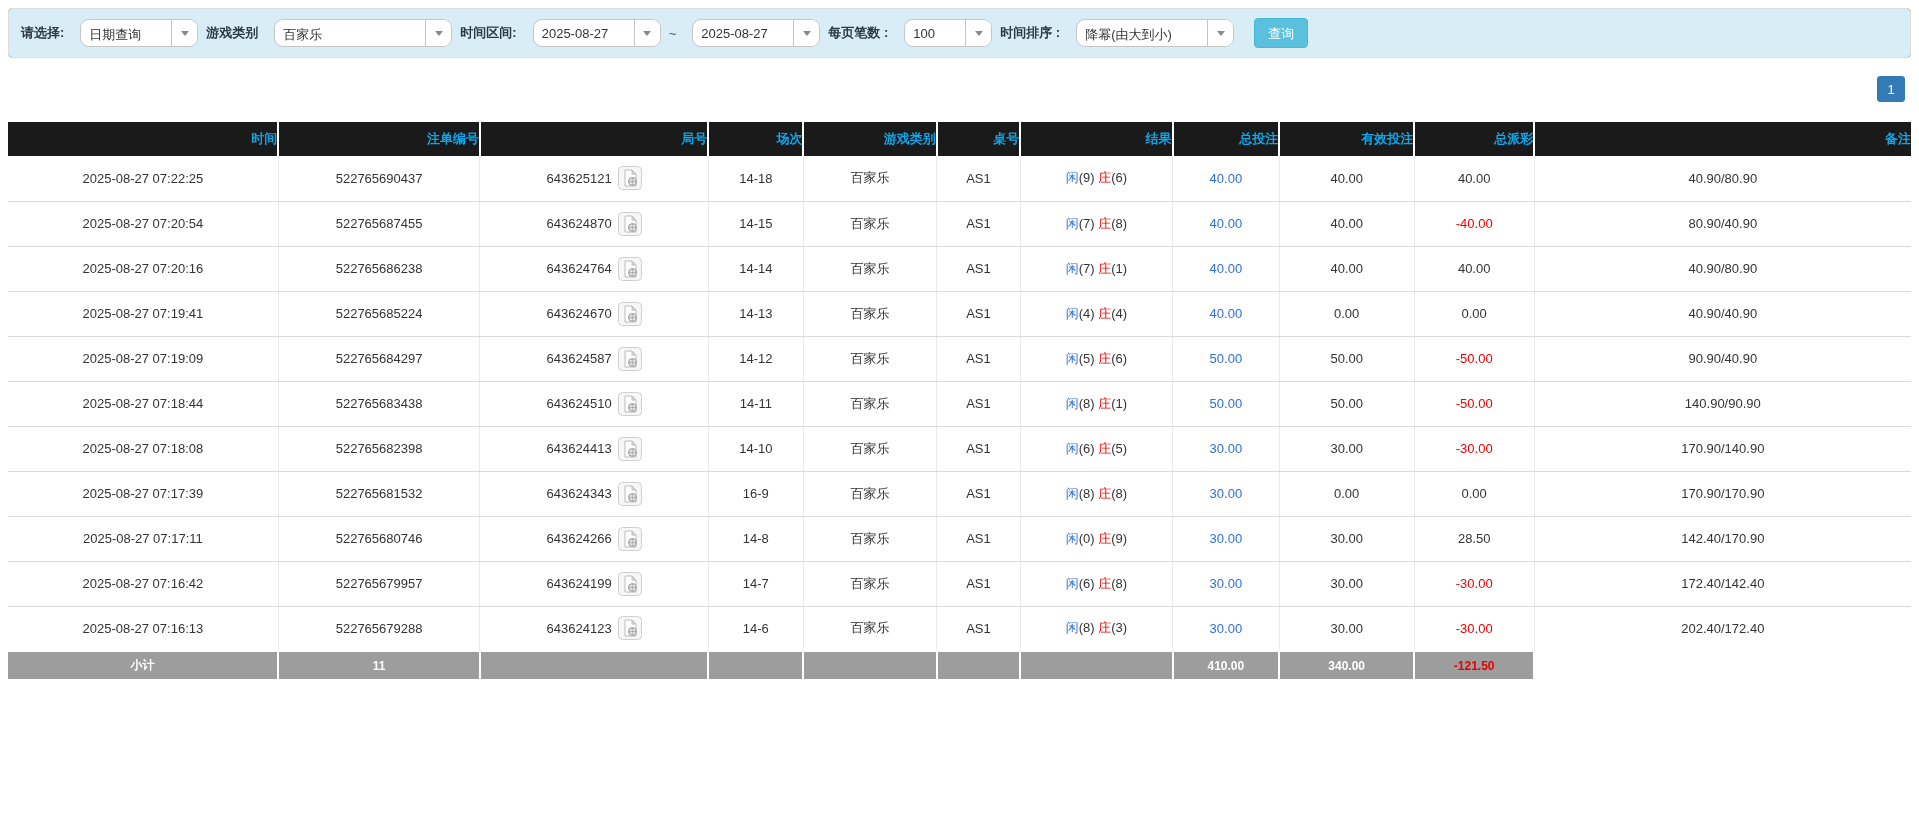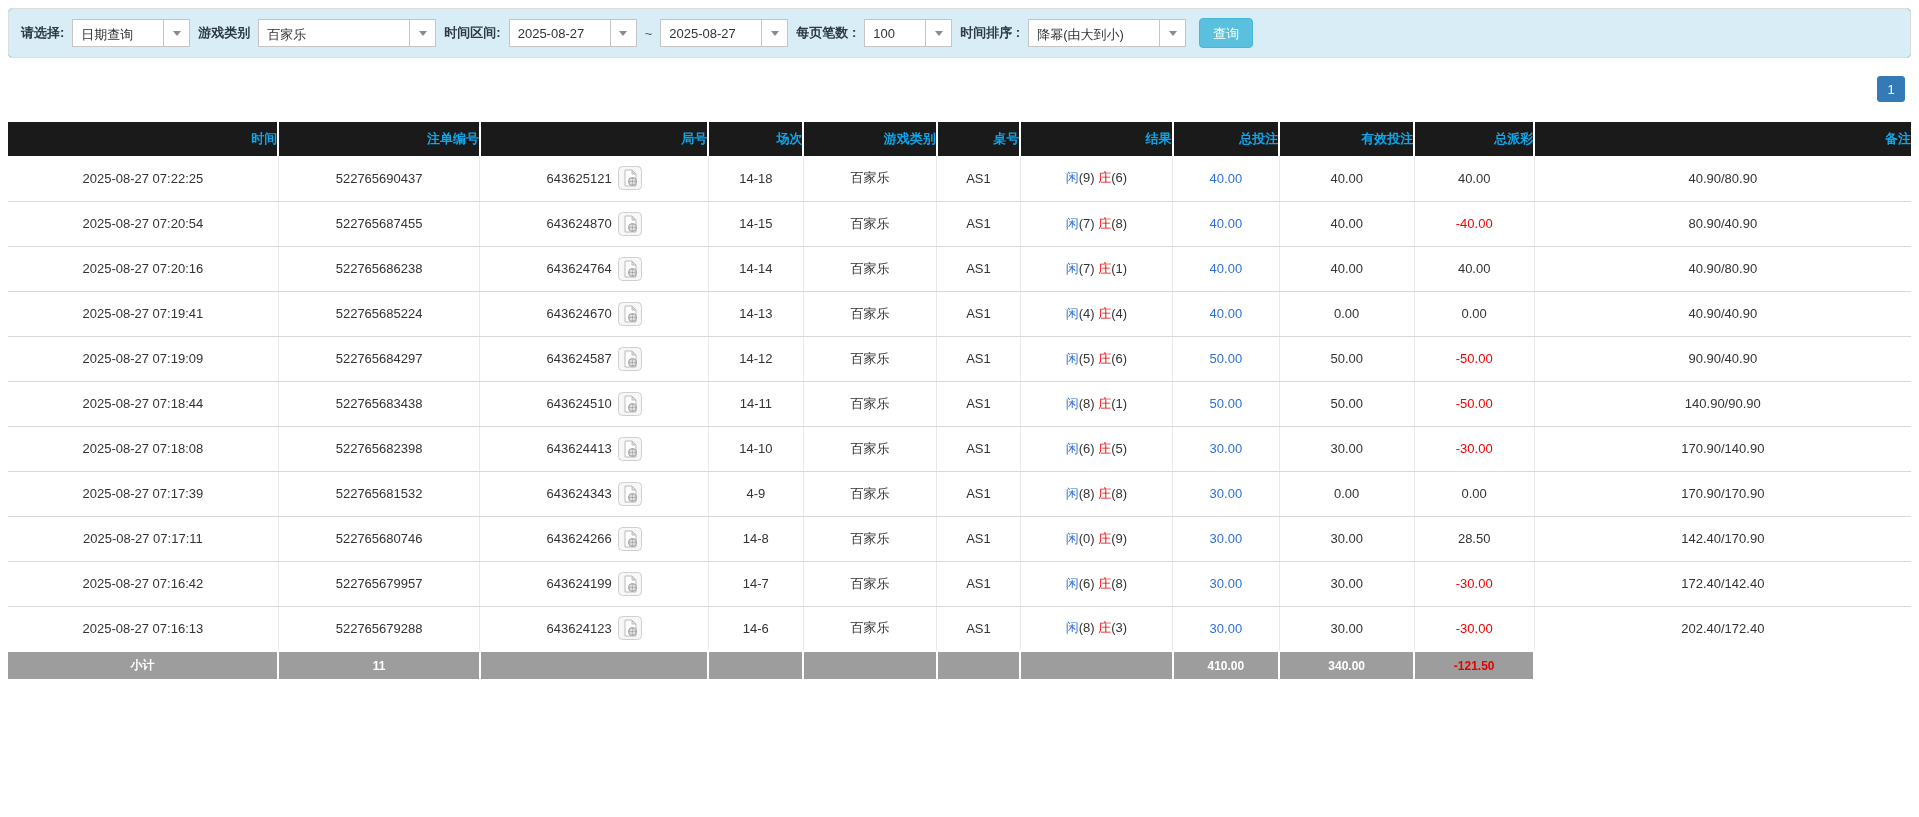--- a/index.html
+++ b/index.html
@@ -13,29 +13,29 @@
 
   .page-title { font-size: 20px; font-weight: 400; color:#333; margin: 2px 0 10px 19px; }
 
   
   .filter-panel { border:1px solid #ddd; border-radius:4px; background:#0f766e; }
   .filter-bar {
     background:#d9edf7; border-radius:3px; padding:10px 12px;
     display:flex; align-items:center; gap:8px; height:48px;
   }
   .f-label { font-size:13px; font-weight:bold; color:#2b3a45; white-space:nowrap; }
-  .combo { display:flex; align-items:stretch; background:#fff; border:1px solid #c5c5c5; border-radius:0; height:28px; overflow:hidden; }
+  .combo { display:flex; align-items:stretch; background:#fff; border:1px solid #c5c5c5; border-radius:9px; height:28px; overflow:hidden;margin-left:8px; }
   .combo .combo-text { font-size:13px; color:#333; padding:6px 8px 0 8px; white-space:nowrap; flex:1 1 auto; }
   .combo .combo-btn { width:26px; border-left:1px solid #c5c5c5; background:#fff; display:flex; align-items:center; justify-content:center; cursor:pointer; }
   .caret { width:0; height:0; border-left:4px solid transparent; border-right:4px solid transparent; border-top:5px solid #8a8a8a; }
   .w-select { width:118px; } .w-game { width:178px; } .w-date { width:128px; } .w-size { width:88px; } .w-sort { width:158px; }
   .tilde { font-size:13px; color:#555; }
   .search-btn {
     background:#5bc0de; border:1px solid #46b8da; color:#fff; font-size:13px;
-    border-radius:4px; padding:6px 13px; height:30px; cursor:pointer; margin-left:5px;
+    border-radius:4px; padding:6px 13px; height:30px; cursor:pointer; margin-left:12px;
   }
 
   
   .summary-bar {
     margin-top:9px; background:#dff0d8; border:1px solid #dff0d8; border-radius:4px;
     padding:12px 15px; display:flex; justify-content:space-between; align-items:center;
   }
   .summary-left { color:#3d8b3d; font-size:13px; }
   .summary-right { color:#ff0000; font-size:13px; }
 
@@ -372,21 +372,21 @@
     <path d="M14 4 l4 4 h-4 z" fill="#dddddd" stroke="#bbbbbb"></path>
     <circle cx="14.5" cy="15.5" r="4" fill="#e6e6e6" stroke="#999999"></circle>
     <circle cx="14.5" cy="15.5" r="1.1" fill="#999999"></circle>
     <circle cx="14.5" cy="12.9" r="0.9" fill="#aaaaaa"></circle>
     <circle cx="14.5" cy="18.1" r="0.9" fill="#aaaaaa"></circle>
     <circle cx="11.9" cy="15.5" r="0.9" fill="#aaaaaa"></circle>
     <circle cx="17.1" cy="15.5" r="0.9" fill="#aaaaaa"></circle>
   </svg>
 </span>
           </td>
-          <td>4-9</td>
+          <td>16-9</td>
           <td>百家乐</td>
           <td>AS1</td>
           <td><span class="blue">闲</span>(8) <span class="red">庄</span>(8)</td>
           <td><span class="blue">30.00</span></td>
           <td>0.00</td>
           <td>0.00</td>
           <td>170.90/170.90</td>
         </tr>
         <tr>
           <td>2025-08-27 07:17:11</td>

